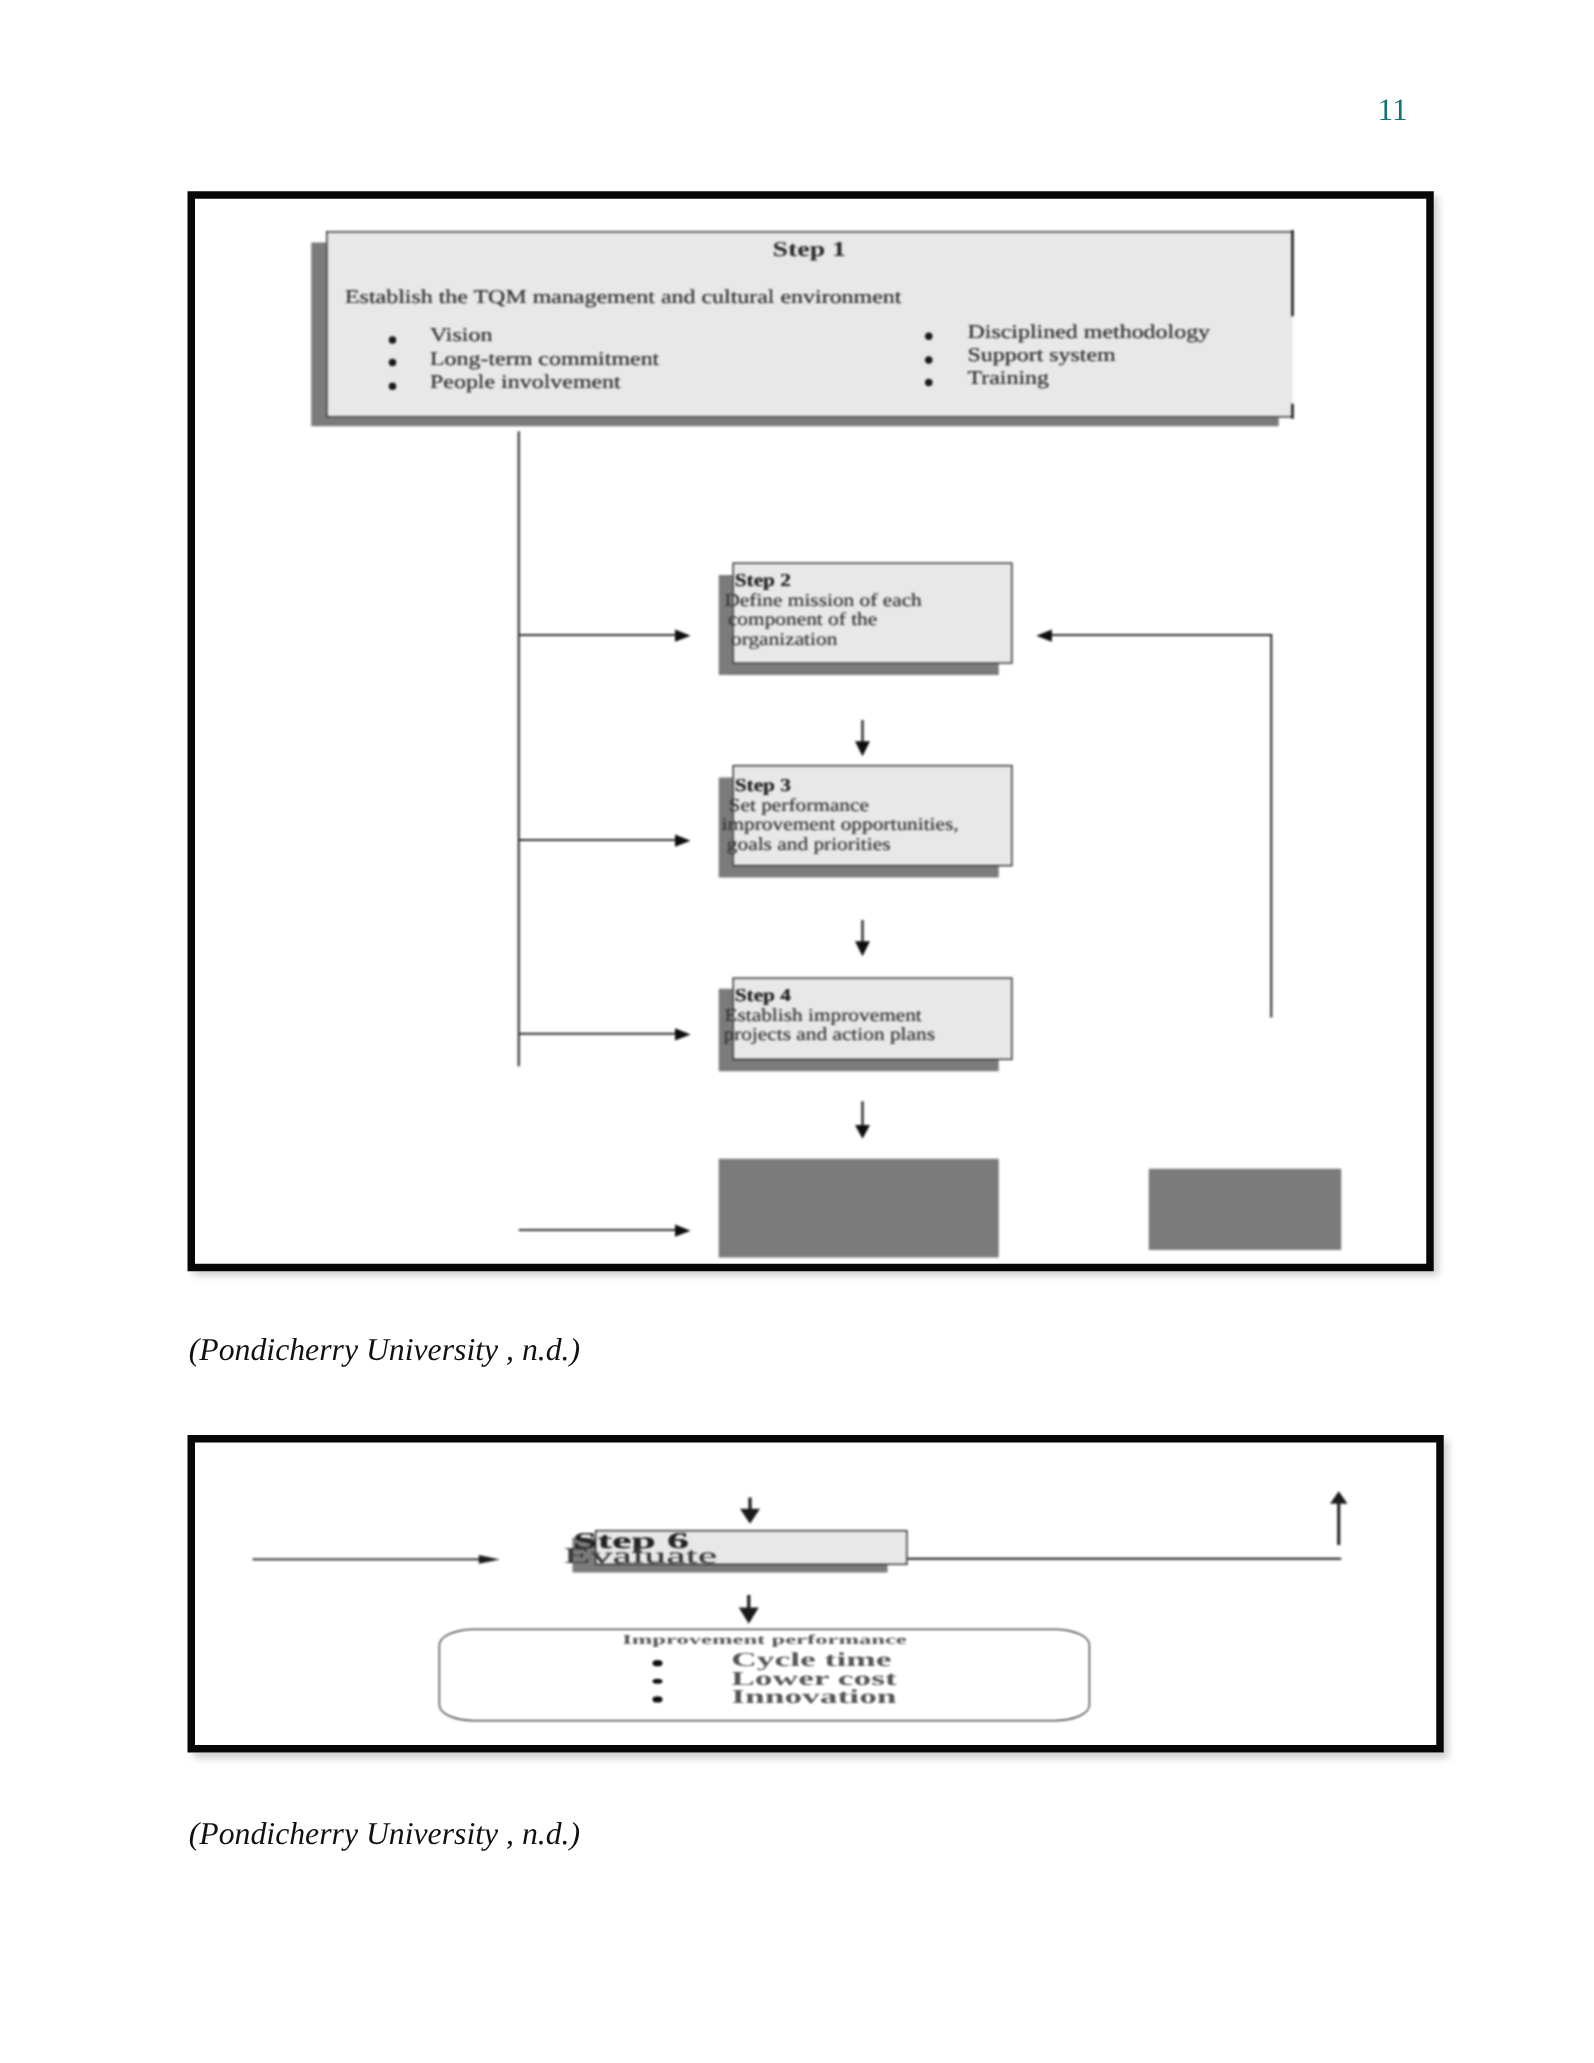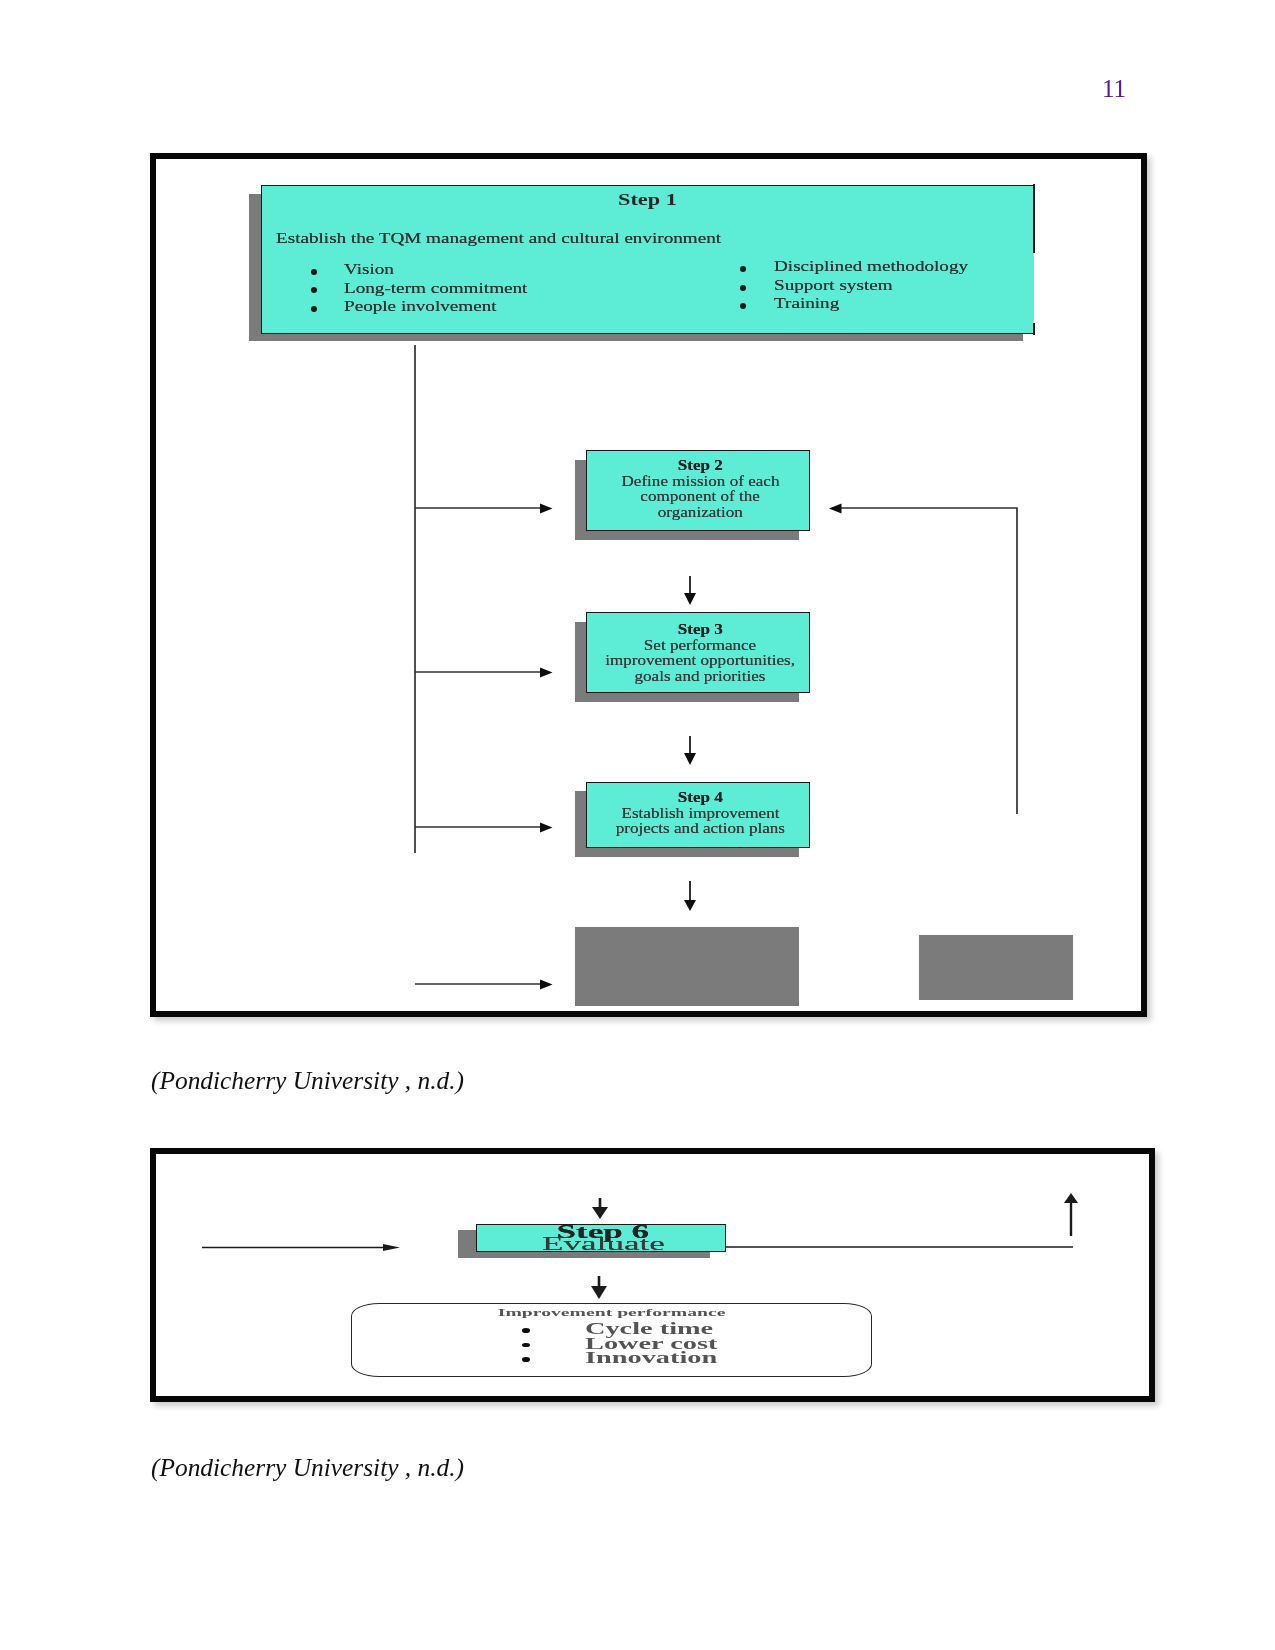--- a/index.html
+++ b/index.html
@@ -8,21 +8,21 @@
     width:1275px;height:1650px;background:#ffffff;
     font-family:"Liberation Serif", serif;
     color:#000;
     position:relative;
     overflow:hidden;
     -webkit-font-smoothing:antialiased;
   }
   .page{position:absolute;inset:0;}
   #page-number{
     position:absolute; left:1102px; top:76px;
-    font-size:25px; line-height:1; color:#4c1d95;
+    font-size:25px; line-height:1; color:#0f766e;
   }
   
   .figure-frame{
     position:absolute; background:#fff;
     border:6px solid #070707;
     box-shadow: 4px 4px 6px rgba(0,0,0,0.20);
     box-sizing:border-box;
   }
   #figure-1{ left:150px; top:153px; width:997px; height:864px; }
   #figure-2{ left:150px; top:1148px; width:1005px; height:254px; }
@@ -34,35 +34,35 @@
   #caption-1{ left:151px; top:1065px; }
   #caption-2{ left:151px; top:1452px; }
 
   
   .canvas{position:absolute; left:0; top:0; width:1275px; height:1650px; pointer-events:none;}
   .canvas > *{pointer-events:auto;}
 
   
   .pbox{
     position:absolute; box-sizing:border-box;
-    background:#5eead4;
+    background:#e5e5e5;
     border:1.6px solid #1b1b1b;
     color:#3c3c3c;
     font-family:"Liberation Serif", serif;
     text-align:center;
     z-index:4;
   }
   .pshadow{
     position:absolute; background:#7b7b7b; z-index:3;
   }
 
   
   .steptext{
     position:absolute; left:4px; right:0;
-    text-align:center; font-size:14.6px; line-height:15.6px;
+    text-align:left; font-size:14.6px; line-height:15.6px;
     color:#3b3b3b;
   }
   .steptext b{ color:#262626; }
   .steptext > *{ display:inline-block; transform:scaleX(1.17); transform-origin:center; }
 
   
   .s1-title{
     position:absolute; left:0; width:100%; text-align:center;
     font-weight:bold; font-size:17px; color:#2a2a2a;
   }

